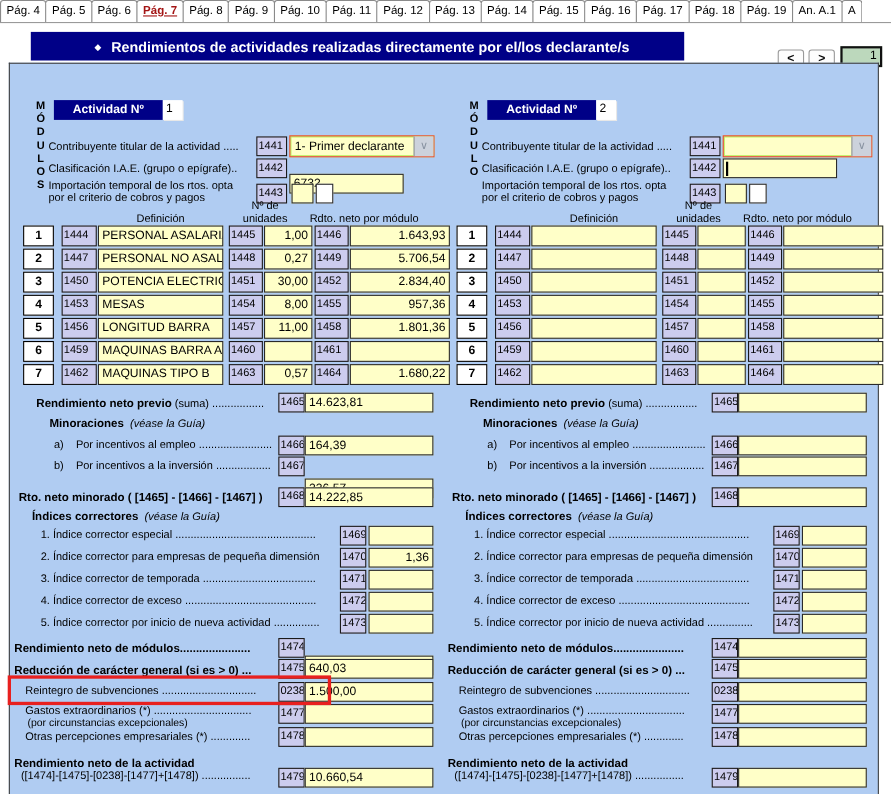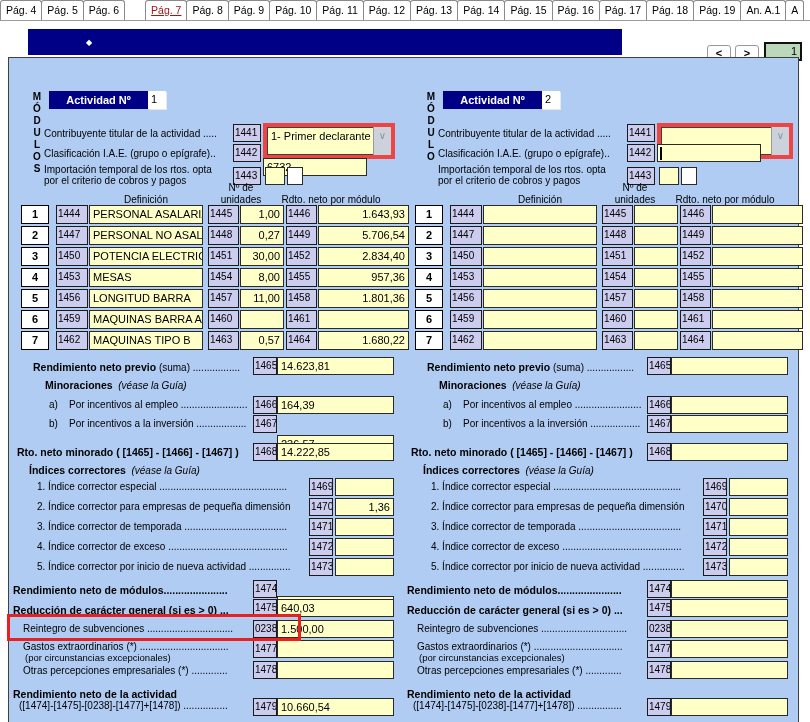--- a/index.html
+++ b/index.html
@@ -2,21 +2,21 @@
 <html><head>
 <meta charset="utf-8">
 <style>
   * { margin:0; padding:0; box-sizing:border-box; }
   html,body { width:810px; height:722px; background:#ffffff; font-family:"Liberation Sans","DejaVu Sans",sans-serif; color:#000; overflow:hidden; }
   body { position:relative; }
 
   
   .tabbar { position:absolute; left:0; top:0; width:810px; height:21px; display:flex; background:#fff; overflow:hidden; border-bottom:1px solid #9a9a9a; }
   .tab { flex:0 0 auto; font-size:10.5px; padding:3px 5px 2px; background:#fff; border:1px solid #8a8a8a; border-bottom:none; border-radius:3px 3px 0 0; margin-right:-1px; white-space:nowrap; color:#000; }
-  .tab.selected { font-weight:normal; color:#a31515; text-decoration:underline; position:relative; z-index:2;margin-left:21px; }
+  .tab.selected { font-weight:bold; color:#a31515; text-decoration:underline; position:relative; z-index:2; }
 
   
   .titlebar { position:absolute; left:28px; top:29px; width:594px; height:26px; background:#000087; color:#fff; display:flex; align-items:center; font-weight:bold; font-size:13px; white-space:nowrap; }
   .titlebar .diamond { font-size:8px; margin:0 9px 0 58px; }
   .navbtn { position:absolute; top:45px; width:24px; height:17px; background:#fdfdfd; border:1px solid #9a9a9a; border-radius:3px; font-size:11px; font-weight:bold; text-align:center; line-height:14px; cursor:default; }
   .counter { position:absolute; left:764px; top:42px; width:38px; height:19px; background:#bcd8bc; border:2px solid #111; font-size:11px; text-align:right; padding:1px 3px 0 0; }
 
   
   .panel { position:absolute; left:8px; top:57px; width:791px; height:665px; background:#b0ccf2; border:1px solid #404040; border-bottom:none; }
   .col { position:absolute; top:0; width:388px; height:665px; }
@@ -33,21 +33,21 @@
   .lbl.i { font-style:italic; }
   .lbl.sm { font-size:9.5px; }
   .lbl.hdr { text-align:center; }
 
   .codebox { position:absolute; height:18px; background:#ccccee; border:1px solid #1a1a1a; font-size:10px; line-height:16px; padding-left:1px; overflow:hidden; white-space:nowrap; }
   .yfield { position:absolute; height:18px; background:#ffffc8; border:1px solid #2a2a2a; font-size:11px; line-height:16px; padding:0 3px; overflow:hidden; white-space:nowrap; }
   .yfield.num { text-align:right; }
   .sumc { left:242px; width:24px; }
   .val  { left:266px; width:117px; text-align:left; }
 
-  .dropdown { position:absolute; height:36px; border:4px solid #ef4444; background:#404040; display:flex; }
+  .dropdown { position:absolute; height:20px; border:1px solid #ef4444; background:#bef264; display:flex; }
   .dd-text { flex:1; background:#ffffc8; margin:1px 0 1px 1px; font-size:11px; line-height:16px; padding-left:3px; overflow:hidden; white-space:nowrap; }
   .dd-btn { width:18px; background:#ccd2dc; border-left:1px solid #999; color:#8892a0; font-size:10px; text-align:center; line-height:17px; }
 
   .caret { position:absolute; left:2px; top:2px; width:2px; height:13px; background:#000; }
 
   
   .mrows { position:absolute; left:0; top:147px; width:388px; }
   .mrow { position:relative; height:21px; }
   .mrow > div { top:0; height:19px; }
   .rn { position:absolute; left:10px; width:28px; background:#fff; border:1px solid #000; font-size:11px; font-weight:bold; text-align:center; line-height:17px; }
@@ -86,20 +86,21 @@
     <div class="tab">Pág. 16</div>
     <div class="tab">Pág. 17</div>
     <div class="tab">Pág. 18</div>
     <div class="tab">Pág. 19</div>
     <div class="tab">An. A.1</div>
     <div class="tab">A</div>
   </div>
 
 <div class="titlebar">
   <span class="diamond">◆</span>
+  <span>Rendimientos de actividades realizadas directamente por el/los declarante/s</span>
 </div>
 <div class="navbtn" style="left:707px;">&lt;</div>
 <div class="navbtn" style="left:735px;">&gt;</div>
 <div class="counter">1</div>
 
 <div class="panel">
 
   <div class="col left">
     <div class="letters">
         <div>M</div>

